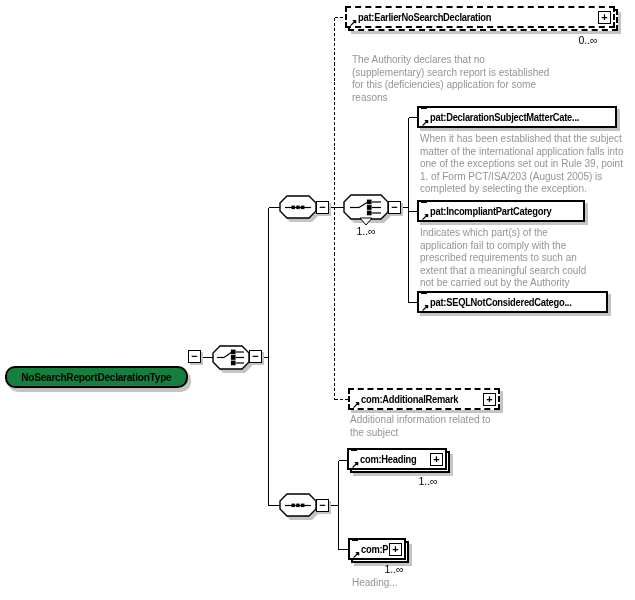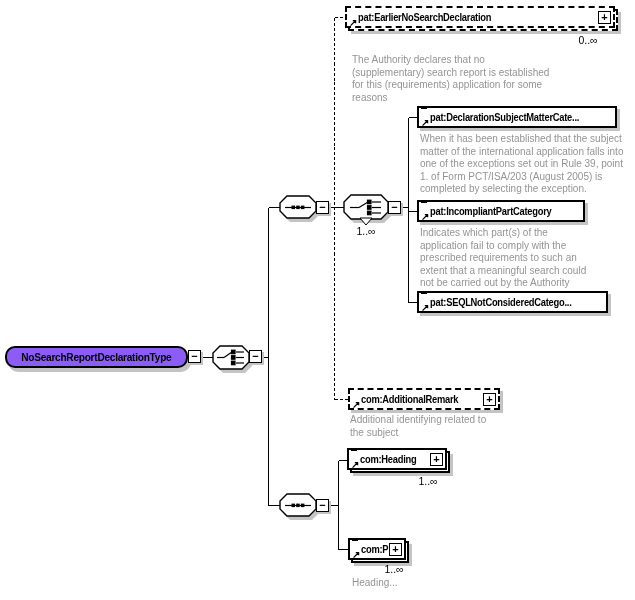--- a/index.html
+++ b/index.html
@@ -13,23 +13,23 @@
                border:2px solid #000;box-sizing:border-box;box-shadow:3px 3px 0 #c4c4c4;}
   .node .bx{position:absolute;left:0;top:0;width:100%;height:100%;background:#fff;
             border:2px solid #000;box-sizing:border-box;display:flex;align-items:center;
             overflow:hidden;box-shadow:3px 3px 0 #c4c4c4;}
   .node.stacked .bx{box-shadow:none;}
   .node.dashed .bx,.node.dashed .stack{border-style:dashed;}
   .lbl{font-weight:bold;font-size:11px;letter-spacing:-0.3px;white-space:nowrap;
        padding-left:13px;transform:scaleX(.85);transform-origin:0 50%;color:#000;}
 
   
-  .rootbox{position:absolute;background:#8b5cf6;border:2px solid #000;border-radius:10px;
+  .rootbox{position:absolute;background:#15803d;border:2px solid #000;border-radius:10px;
            box-sizing:border-box;display:flex;align-items:center;justify-content:center;
-           box-shadow:3px 4px 0 #c4c4c4;}
+           box-shadow:3px 4px 0 #c4c4c4;margin-top:20px;}
   .rootbox .rlbl{font-weight:bold;font-size:11.5px;letter-spacing:-0.3px;white-space:nowrap;
                  transform:scaleX(.88);color:#000;}
 
   
   .togglebox{position:absolute;width:13px;height:13px;background:#fff;border:1px solid #000;
              box-sizing:border-box;display:flex;align-items:center;justify-content:center;
              font-size:11px;font-weight:bold;line-height:1;color:#000;
              box-shadow:2px 2px 0 #c4c4c4;cursor:pointer;}
   .inbox{right:2px;position:absolute;box-shadow:none;}
 
@@ -143,21 +143,21 @@
     <div class="stack"></div>
     <div class="bx">
       <span class="ref-arrow">↗</span>
       <span class="lbl">pat:EarlierNoSearchDeclaration</span>
       <span class="togglebox inbox">+</span>
     </div>
   </div>
   <div class="occ" style="left:568px;top:34px">0..∞</div>
   <div class="ann" style="left:352px;top:54px">The Authority declares that no
 (supplementary) search report is established
-for this (requirements) application for some
+for this (deficiencies) application for some
 reasons</div>
 
   <div class="node" style="left:417px;top:106px;width:200px;height:22px">
     <div class="bx">
       <svg class="doc-icon" width="9" height="8">
         <path d="M1 1.5h6M1 3.5h4.5M1 5.5h6" stroke="#000" stroke-width="1"></path>
       </svg>
       <span class="ref-arrow">↗</span>
       <span class="lbl">pat:DeclarationSubjectMatterCate...</span>
     </div>
@@ -195,21 +195,21 @@
     </div>
   </div>
 
   <div class="node dashed" style="left:348px;top:388px;width:152px;height:22px">
     <div class="bx">
       <span class="ref-arrow">↗</span>
       <span class="lbl">com:AdditionalRemark</span>
       <span class="togglebox inbox">+</span>
     </div>
   </div>
-  <div class="ann" style="left:350px;top:414px">Additional identifying related to
+  <div class="ann" style="left:350px;top:414px">Additional information related to
 the subject</div>
 
   <div class="node stacked" style="left:347px;top:448px;width:100px;height:22px">
     <div class="stack"></div>
     <div class="bx">
       <svg class="doc-icon" width="9" height="8">
         <path d="M1 1.5h6M1 3.5h4.5M1 5.5h6" stroke="#000" stroke-width="1"></path>
       </svg>
       <span class="ref-arrow">↗</span>
       <span class="lbl">com:Heading</span>

